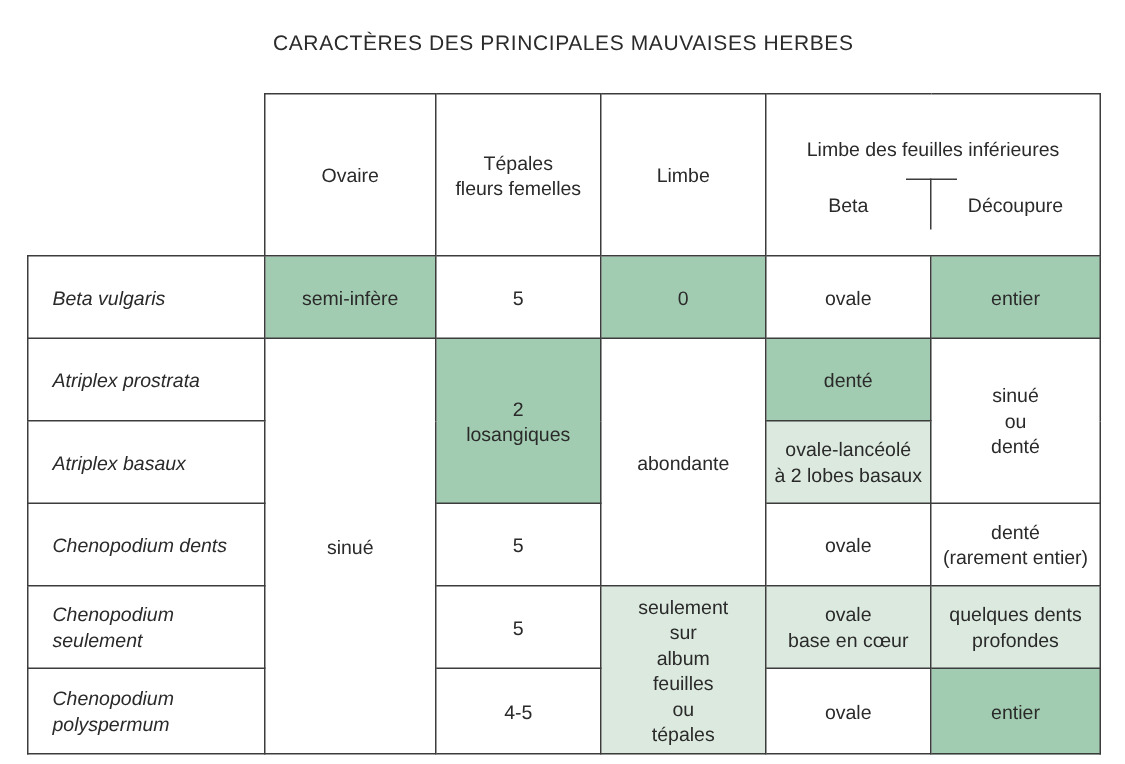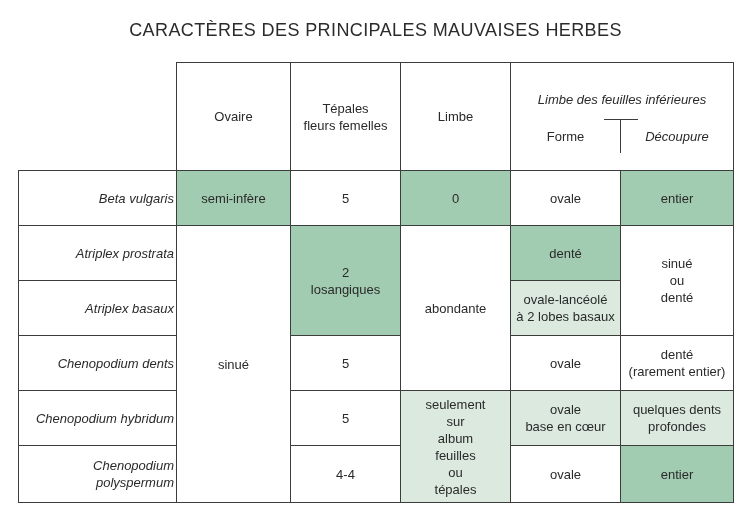--- a/index.html
+++ b/index.html
@@ -14,21 +14,21 @@
   }
   :root {
     --green: #a2ccb1;
     --lightgreen: #dbe9df;
     --border: #3c3c3c;
   }
   .title {
     position: absolute;
     top: 20px; left: 18px; width: 715px;
     text-align: center;
-    font-size: 18px;
+    font-size: 14px;
     letter-spacing: 0.4px;
     color: #2b2b2b;
   }
   table.weeds-table {
     position: absolute;
     top: 62px; left: 18px;
     border-collapse: collapse;
     table-layout: fixed;
     width: 715px;
   }
@@ -42,45 +42,45 @@
     line-height: 17px;
     padding: 2px;
     background: #ffffff;
     color: #2a2a2a;
   }
   td.corner { border: none; background: transparent; }
   thead tr { height: 75px; }
   tbody tr { height: 55px; }
   tbody tr:last-child { height: 57px; }
   td.species {
-    text-align: right;
+    text-align: left;
     font-style: italic;
-    padding-left: 4px;
+    padding-left: 16px;
     padding-right: 2px;
     border-radius: 19px;
   }
   td.green  { background: var(--green); }
   td.lightgreen { background: var(--lightgreen); }
   th.limbe { padding: 0; vertical-align: top; }
   .limbe-wrap {
     height: 73px;
     display: flex;
     flex-direction: column;
     position: relative;
   }
   .limbe-top {
     flex: 0 0 39px;
-    display: flex; align-items: center; justify-content: center; font-style: italic;
+    display: flex; align-items: center; justify-content: center;
   }
   .limbe-sub { flex: 1; display: flex; }
   .limbe-sub > div {
     display: flex; align-items: center; justify-content: center;
   }
   .sub-forme { flex: 110 0 0; }
-  .sub-decoupure { flex: 113 0 0; border-left: 1px solid var(--border); font-style: italic; }
+  .sub-decoupure { flex: 113 0 0; border-left: 1px solid var(--border); }
   .limbe-tick {
     position: absolute;
     top: 39px;
     left: calc(49.33% - 17px);
     width: 34px; height: 0;
     border-top: 1px solid var(--border);
   }
 </style>
 </head>
 <body>
@@ -101,21 +101,21 @@
       <td class="corner"></td>
       <th>Ovaire</th>
       <th>Tépales
 fleurs femelles</th>
       <th>Limbe</th>
       <th class="limbe" colspan="2">
         <div class="limbe-wrap">
           <div class="limbe-top">Limbe des feuilles inférieures</div>
           <div class="limbe-tick"></div>
           <div class="limbe-sub">
-            <div class="sub-forme">Forme</div>
+            <div class="sub-forme">Beta</div>
             <div class="sub-decoupure">Découpure</div>
           </div>
         </div>
       </th>
     </tr>
   </thead>
   <tbody>
     <tr>
       <td class="species">Beta vulgaris</td>
       <td class="green">semi-infère</td>
@@ -141,33 +141,33 @@
 à 2 lobes basaux</td>
     </tr>
     <tr>
       <td class="species">Chenopodium dents</td>
       <td>5</td>
       <td>ovale</td>
       <td>denté
 (rarement entier)</td>
     </tr>
     <tr>
-      <td class="species">Chenopodium hybridum</td>
+      <td class="species">Chenopodium seulement</td>
       <td>5</td>
       <td class="lightgreen" rowspan="2">seulement
 sur
 album
 feuilles
 ou
 tépales</td>
       <td class="lightgreen">ovale
 base en cœur</td>
       <td class="lightgreen">quelques dents
 profondes</td>
     </tr>
     <tr>
       <td class="species">Chenopodium polyspermum</td>
-      <td>4-4</td>
+      <td>4-5</td>
       <td>ovale</td>
       <td class="green">entier</td>
     </tr>
   </tbody>
 </table>
 
 </body></html>

